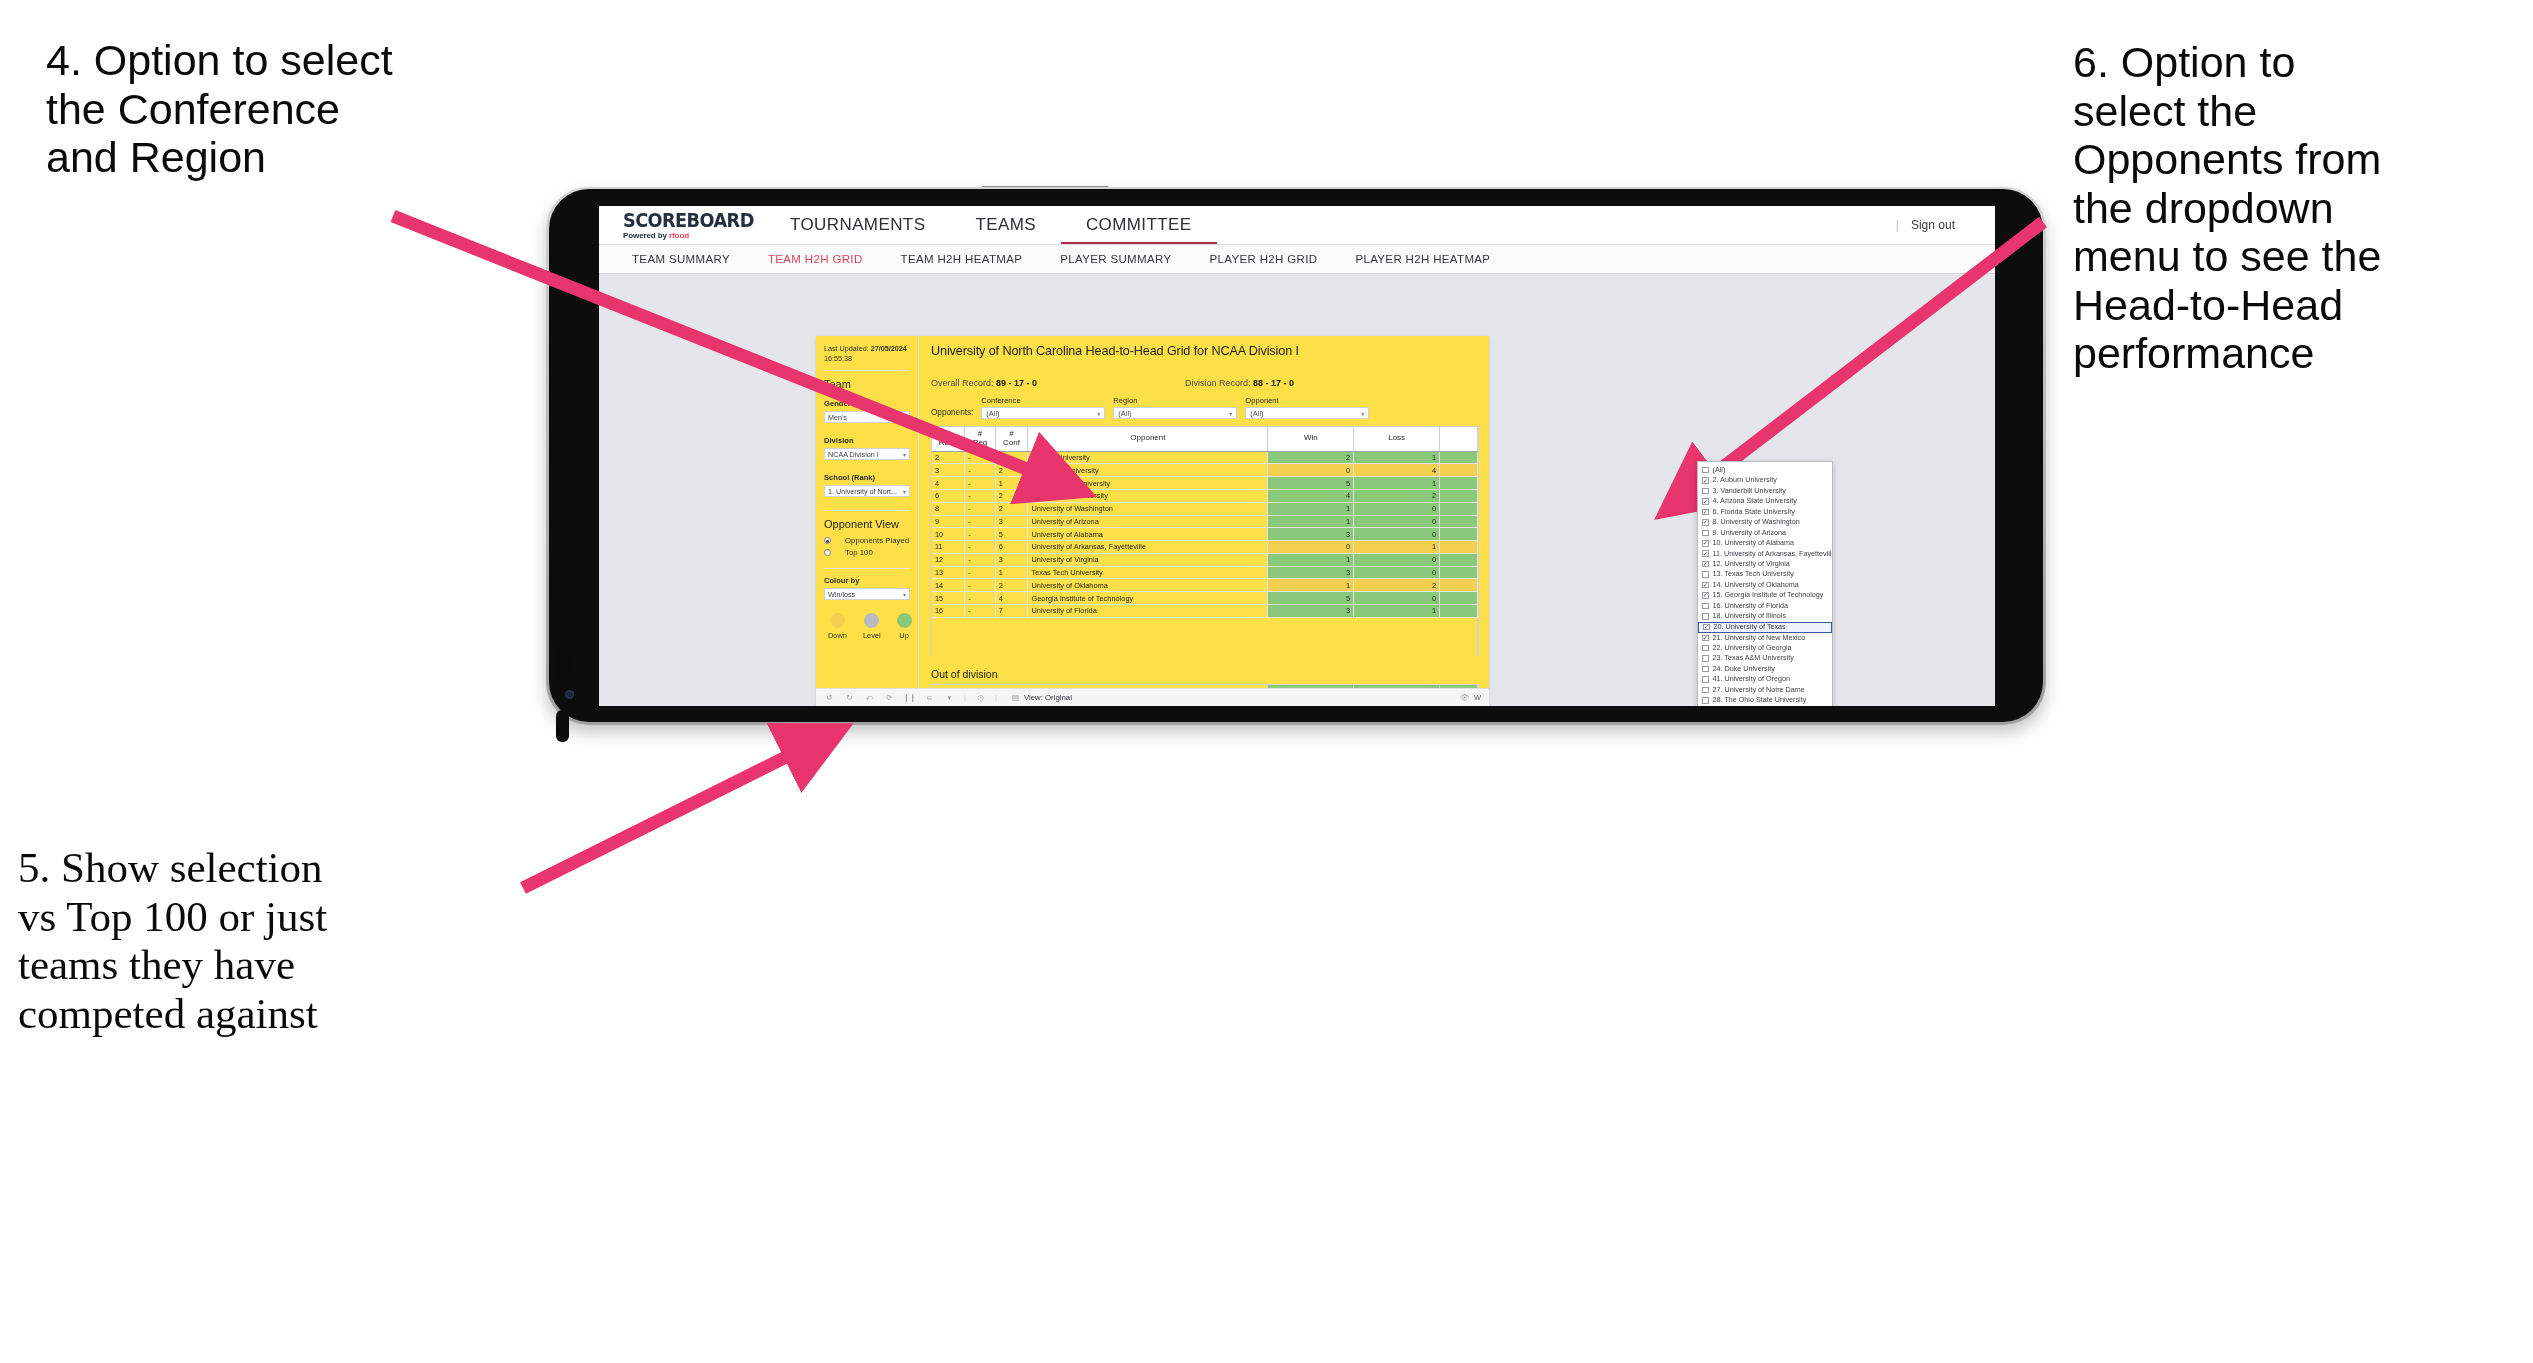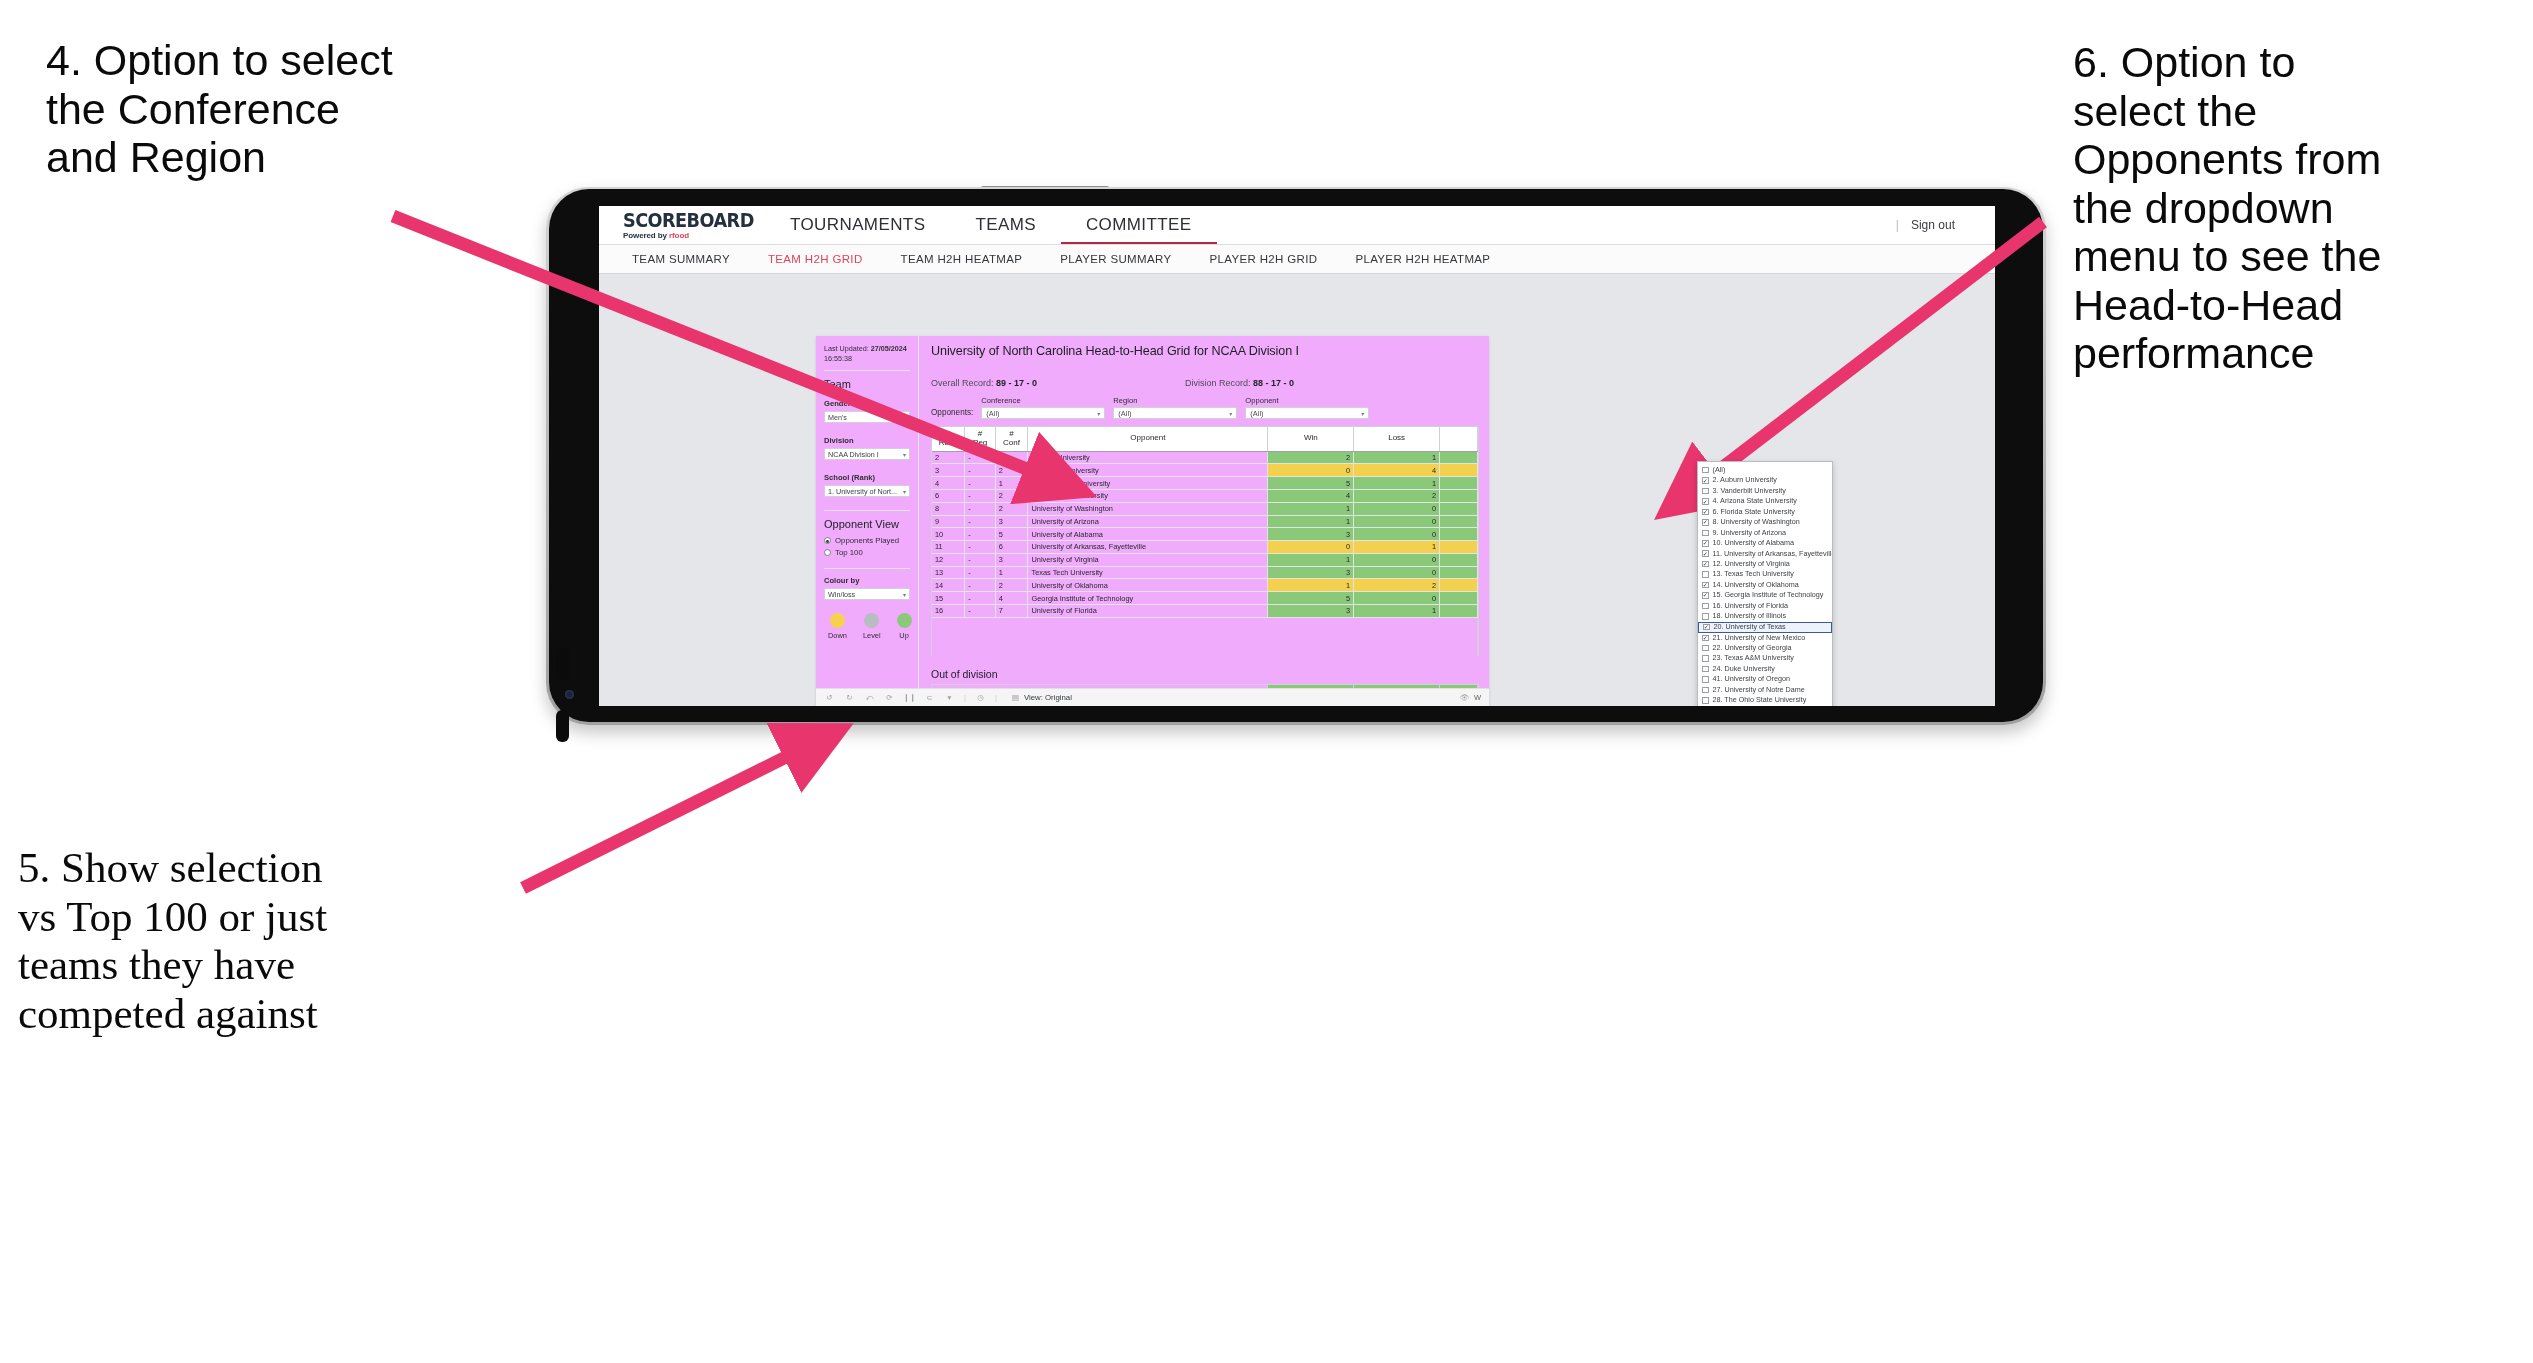--- a/index.html
+++ b/index.html
@@ -91,21 +91,21 @@
 
   #app-canvas {
     position: absolute; left: 0; top: 68px; width: 1396px; height: 432px;
     background: #e5e6ea;
   }
 
   
   #sheet {
     position: absolute; left: 217px; top: 62px;
     width: 673px; height: 370px;
-    background: #f0abfc;
+    background: #fde047;
     box-shadow: 0 1px 3px rgba(0,0,0,0.13);
     display: flex;
   }
 
   
   #viz-side {
     width: 103px; flex: none; padding: 8px 8px 0 8px;
     border-right: 1px solid #e8e8e8;
     position: relative;
   }
@@ -113,21 +113,21 @@
   .last-upd b { font-weight:700; }
   .side-div { height:1px; background:#e2e2e2; margin: 7px 0 7px 0; }
   .side-h { font-size: 11px; color:#222426; font-weight: 400; margin-bottom: 9px; }
   .field-label { font-size: 7.6px; color:#2c2e30; font-weight:700; margin-bottom: 3px; }
   .field-sel {
     height: 12px; border:1px solid #cfd1d4; background:#fff;
     font-size: 7.2px; color:#3c3f42; display:flex; align-items:center;
     padding: 0 3px; position: relative; margin-bottom: 13px;
   }
   .field-sel .caret { position:absolute; right:3px; top:50%; transform: translateY(-50%); font-size:6px; color:#7b7e82; }
-  .radio-row { display:flex; align-items:center; gap:4px; font-size: 7.8px; color:#2e3033; margin-bottom: 3px; }
+  .radio-row { display:flex; align-items:center; gap:14px; font-size: 7.8px; color:#2e3033; margin-bottom: 3px; }
   .radio {
     width: 7px; height:7px; border-radius:50%; border:1px solid #7d8084; background:#fff;
     display:inline-block; position:relative; flex:none;
   }
   .radio.on::after { content:''; position:absolute; left:1.3px; top:1.3px; width:2.8px; height:2.8px; border-radius:50%; background:#3b3e42; }
   .legend { display:flex; gap:16px; margin-top: 6px; padding-left: 4px; }
   .legend-item { text-align:center; }
   .legend-dot { width:15px; height:15px; border-radius:50%; margin: 0 auto 3px auto; }
   .legend-lab { font-size: 7.4px; color:#2e3033; }
 

